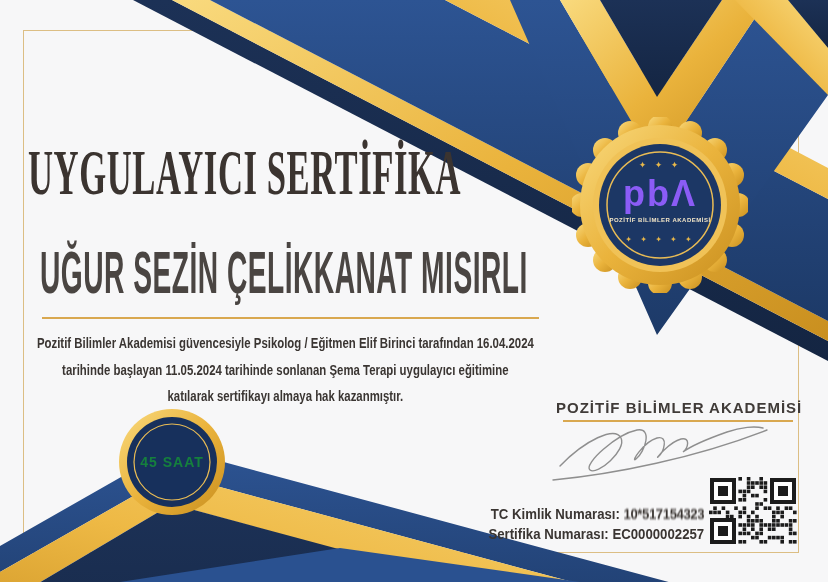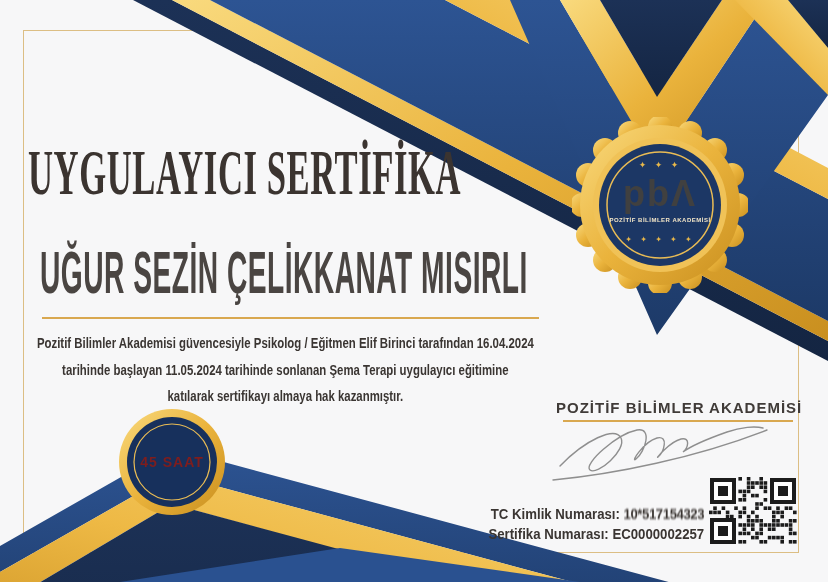--- a/index.html
+++ b/index.html
@@ -13,28 +13,28 @@
   
   #deco{left:0;top:0;width:828px;height:582px;z-index:2;}
 
   
   #badge{left:572px;top:117px;width:176px;height:176px;z-index:3;}
   #badge .inner{position:absolute;left:0;top:0;width:176px;height:176px;text-align:center;color:#fff;}
   .badge-stars{position:absolute;left:0;width:176px;text-align:center;color:#e8b84b;font-size:9px;letter-spacing:3px;}
   #badge-stars-top{top:43px;}
   #badge-stars-bottom{top:118px;font-size:8px;}
   #badge-logo{position:absolute;left:0;top:56px;width:176px;text-align:center;
-              font-size:36px;font-weight:bold;letter-spacing:2px;color:#404040;}
+              font-size:36px;font-weight:bold;letter-spacing:2px;color:#8b5cf6;}
   #badge-org{position:absolute;left:0;top:100px;width:176px;text-align:center;
              font-size:6px;font-weight:bold;letter-spacing:.5px;color:#f3e6c8;}
 
   
   #medal{left:117px;top:407px;width:110px;height:110px;z-index:3;}
   #medal-label{position:absolute;left:0;top:47px;width:110px;text-align:center;
-               font-size:14px;font-weight:bold;color:#7f1d1d;letter-spacing:1px;}
+               font-size:14px;font-weight:bold;color:#15803d;letter-spacing:1px;}
 
   
   #title{left:28px;top:142px;font-family:"Liberation Serif",serif;font-weight:bold;
          font-size:63px;line-height:1;color:#3b3430;letter-spacing:1px;
          transform:scaleX(.55);transform-origin:left top;white-space:nowrap;z-index:4;}
   #name{left:40px;top:243px;font-weight:bold;font-size:60px;line-height:1;color:#4a4542;
         letter-spacing:1px;transform:scaleX(.47);transform-origin:left top;white-space:nowrap;z-index:4;}
   #name-rule{left:42px;top:317px;width:497px;height:2px;background:#d9a850;z-index:4;}
 
   #body-block{left:30px;top:330px;width:672px;transform:scaleX(.76);transform-origin:left top;

